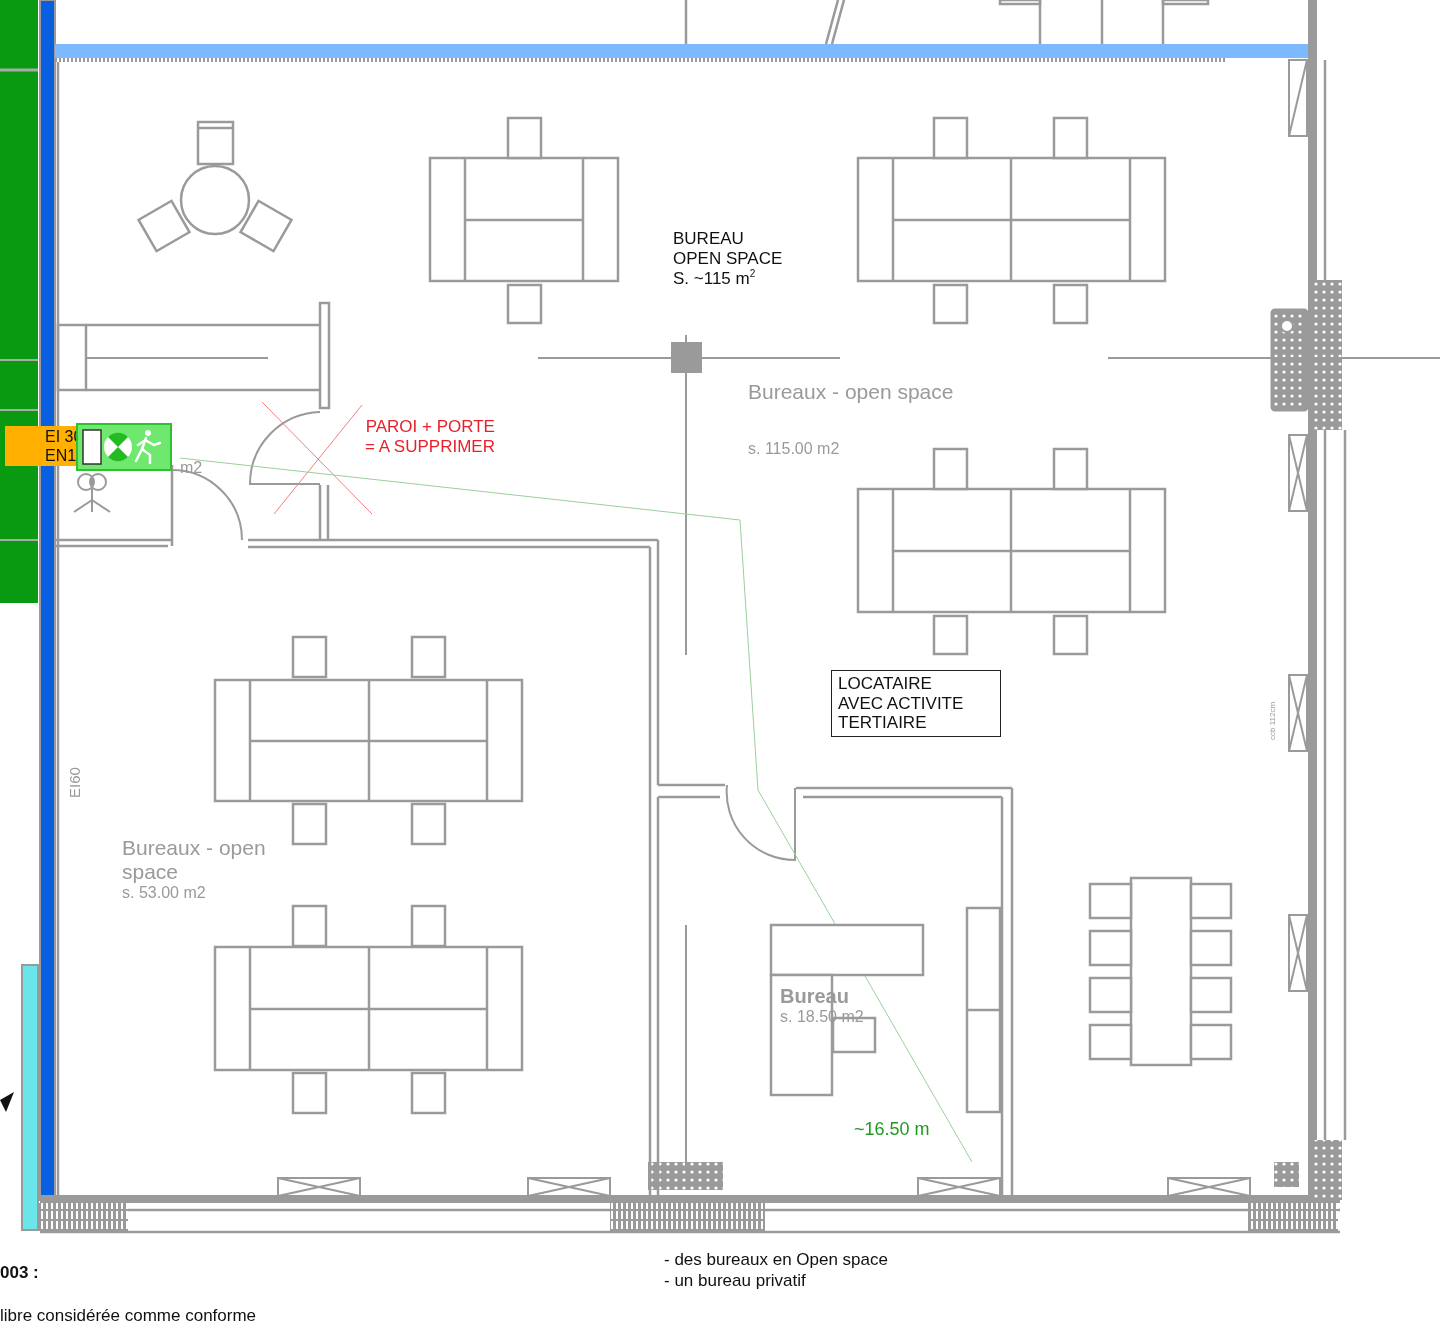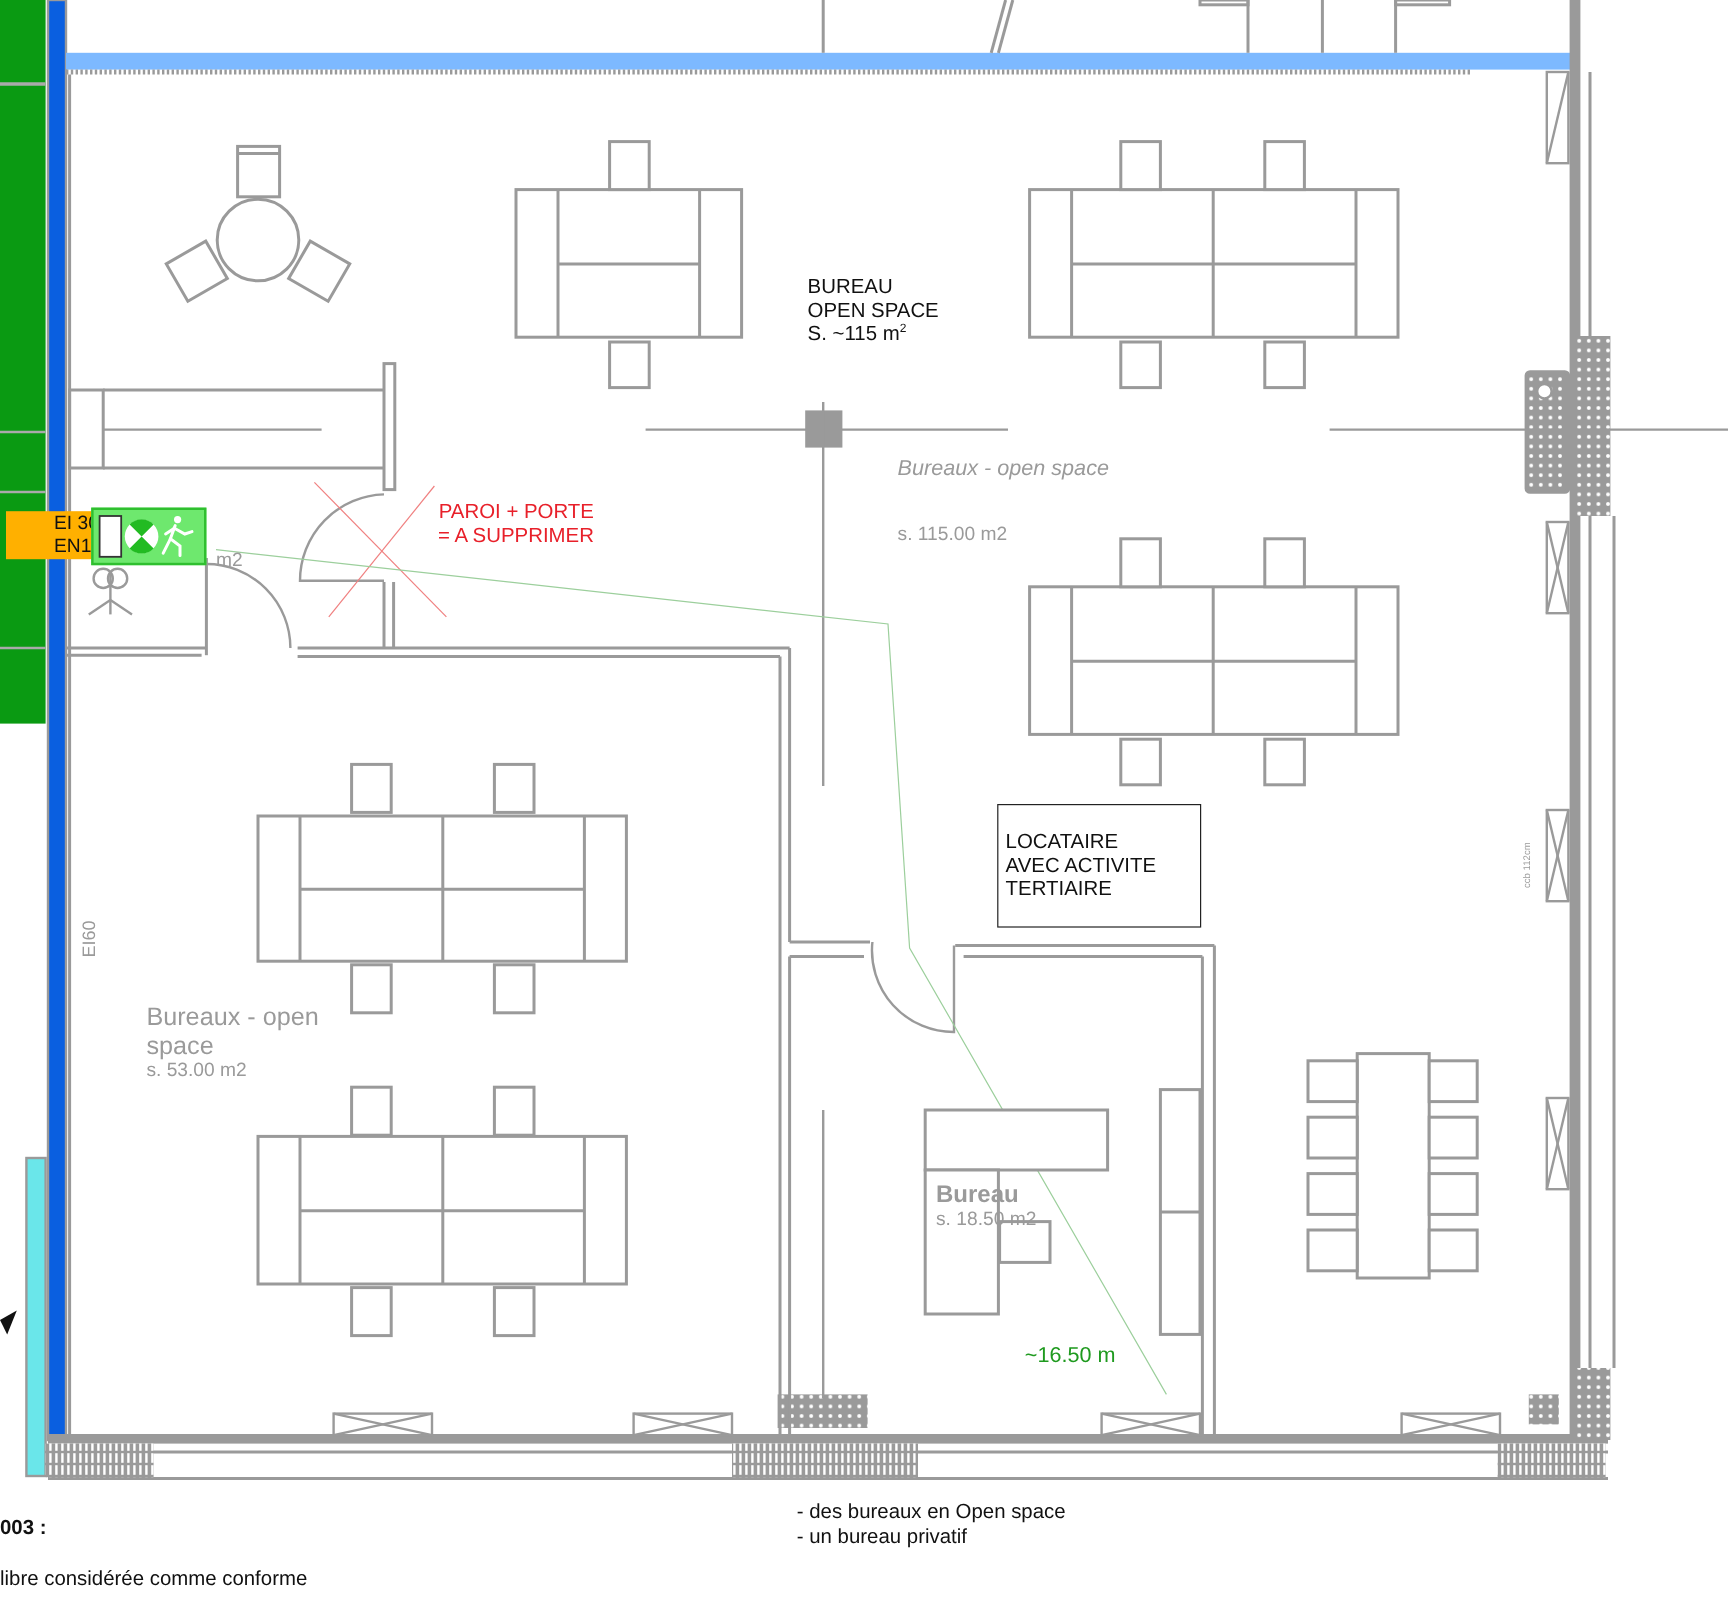--- a/index.html
+++ b/index.html
@@ -3,21 +3,21 @@
 <meta charset="utf-8">
 <style>
   html,body{margin:0;padding:0;background:#fff;}
   body{width:1440px;height:1331px;position:relative;overflow:hidden;font-family:"Liberation Sans",sans-serif;}
   svg#plan{position:absolute;left:0;top:0;}
   .lbl{position:absolute;white-space:nowrap;line-height:1.15;}
   .black{color:#111;font-size:17px;}
   .grey{color:#9a9a9a;}
   .red{color:#e8202a;font-size:17px;}
   .green{color:#1f9a1f;font-size:18px;}
-  .boxed{border:1.5px solid #222;padding:21px 6px;background:#fff;}
+  .boxed{border:1.5px solid #222;padding:3px 6px;background:#fff;}
   .bold{font-weight:bold;}
   .tag{position:absolute;background:#ffb000;color:#111;font-size:16px;line-height:19px;padding:1px 6px;}
   .exit{position:absolute;background:#6ee86e;border:2px solid #2fbf2f;}
   .vtext{position:absolute;transform:rotate(-90deg);transform-origin:left top;white-space:nowrap;}
 </style>
 </head>
 <body>
 
 <svg id="plan" width="1440" height="1331" viewBox="0 0 1440 1331" xmlns="http://www.w3.org/2000/svg">
   <defs>
@@ -222,21 +222,21 @@
   </g>
 </svg>
 
 <div class="lbl black" style="left:673px;top:229px;">
   <div>BUREAU</div>
   <div>OPEN SPACE</div>
   <div><span>S. ~115 m</span><sup style="font-size:10px;">2</sup></div>
 </div>
 
 <div class="lbl grey" style="left:748px;top:380px;">
-  <div style="font-size:18px;font-style:italic;">Bureaux - open space</div>
+  <div style="font-size:21px;">Bureaux - open space</div>
   <div style="font-size:16px;margin-top:36px;">s. 115.00 m2</div>
 </div>
 
 <div class="lbl grey" style="left:122px;top:836px;">
   <div style="font-size:21px;">Bureaux - open</div>
   <div style="font-size:21px;">space</div>
   <div style="font-size:16px;">s. 53.00 m2</div>
 </div>
 
 <div class="lbl grey" style="left:780px;top:985px;">

